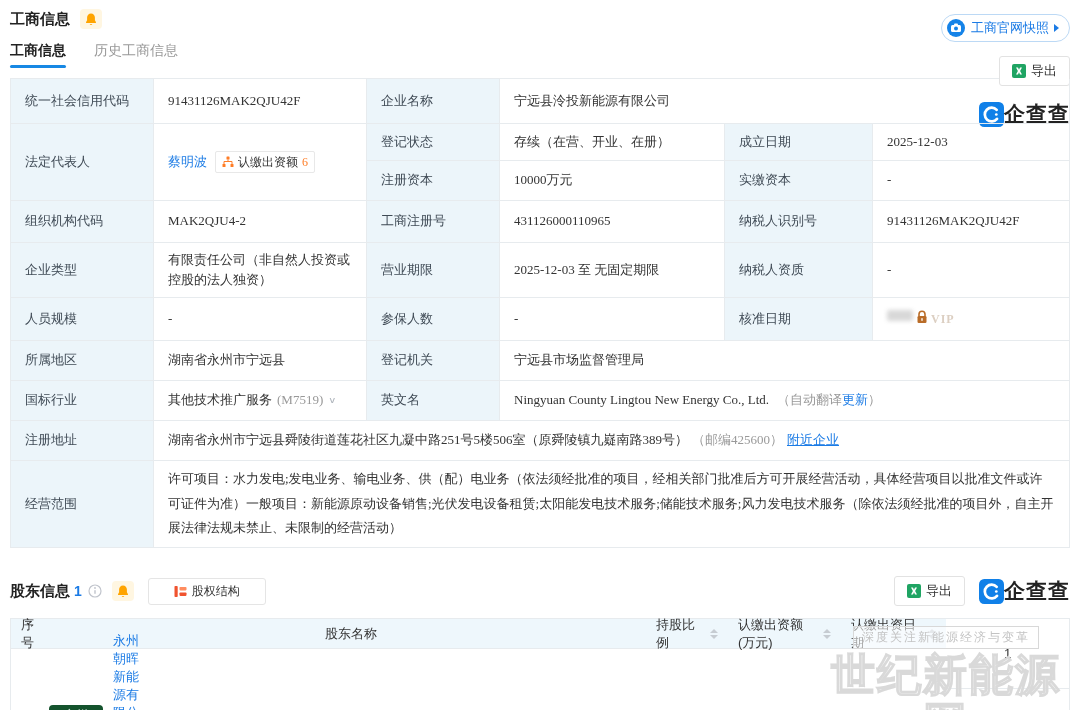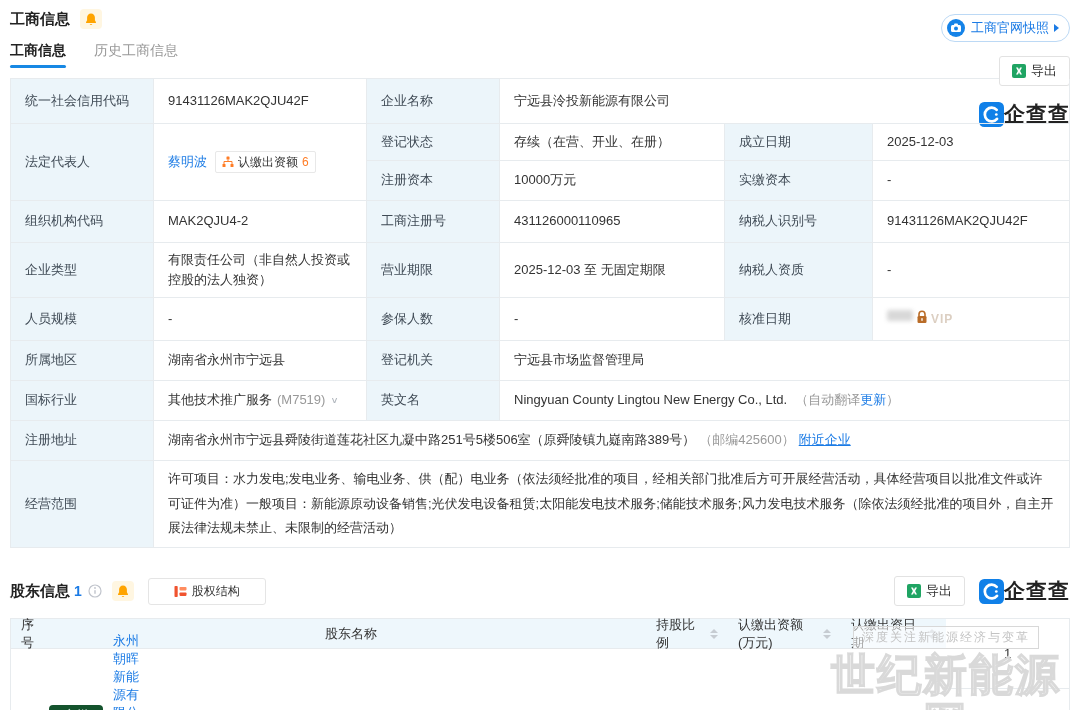--- a/index.html
+++ b/index.html
@@ -35,21 +35,21 @@
   .qcc-text { font-size:21px; font-weight:bold; color:#222; letter-spacing:1px; }
 
   
   .info-table { margin-top:8px; display:grid;
     grid-template-columns:143px 213px 133px 225px 148px 1fr;
     grid-template-rows:45px 37px 40px 42px 55px 43px 40px 40px 40px 87px;
     border-top:1px solid #e7ebee; border-left:1px solid #e7ebee; font-size:13px; }
   .cell { border-right:1px solid #e7ebee; border-bottom:1px solid #e7ebee;
     display:flex; align-items:center; padding:0 14px; line-height:1.55; }
   .cell.lbl { background:#ecf5fa; color:#3f4a55; }
-  .cell.val { color:#333; }
+  .cell.val { color:#333;font-family:Liberation Serif, serif; }
   .gray { color:#999; }
   .link { color:#1b7be5; cursor:pointer; text-decoration:none; }
   .link.u { text-decoration:underline; }
   .rel-badge { display:inline-flex; align-items:center; gap:4px; border:1px solid #e8e8e8;
     border-radius:2px; padding:1px 6px; margin-left:8px; font-size:12px; color:#333; cursor:pointer; background:#fff; }
   .rel-badge .num { color:#ff7d26; }
   .chev { color:#b0b6bd; font-size:11px; margin-left:5px; transform:scaleY(.8); display:inline-block; }
   .lock-line { display:flex; align-items:flex-start; gap:3px; }
   .blur-blob { width:26px; height:11px; background:#d8d8d8; border-radius:2px; filter:blur(2px); }
   .vip-txt { color:#dccfc2; font-size:12px; font-weight:bold; letter-spacing:1px; }

